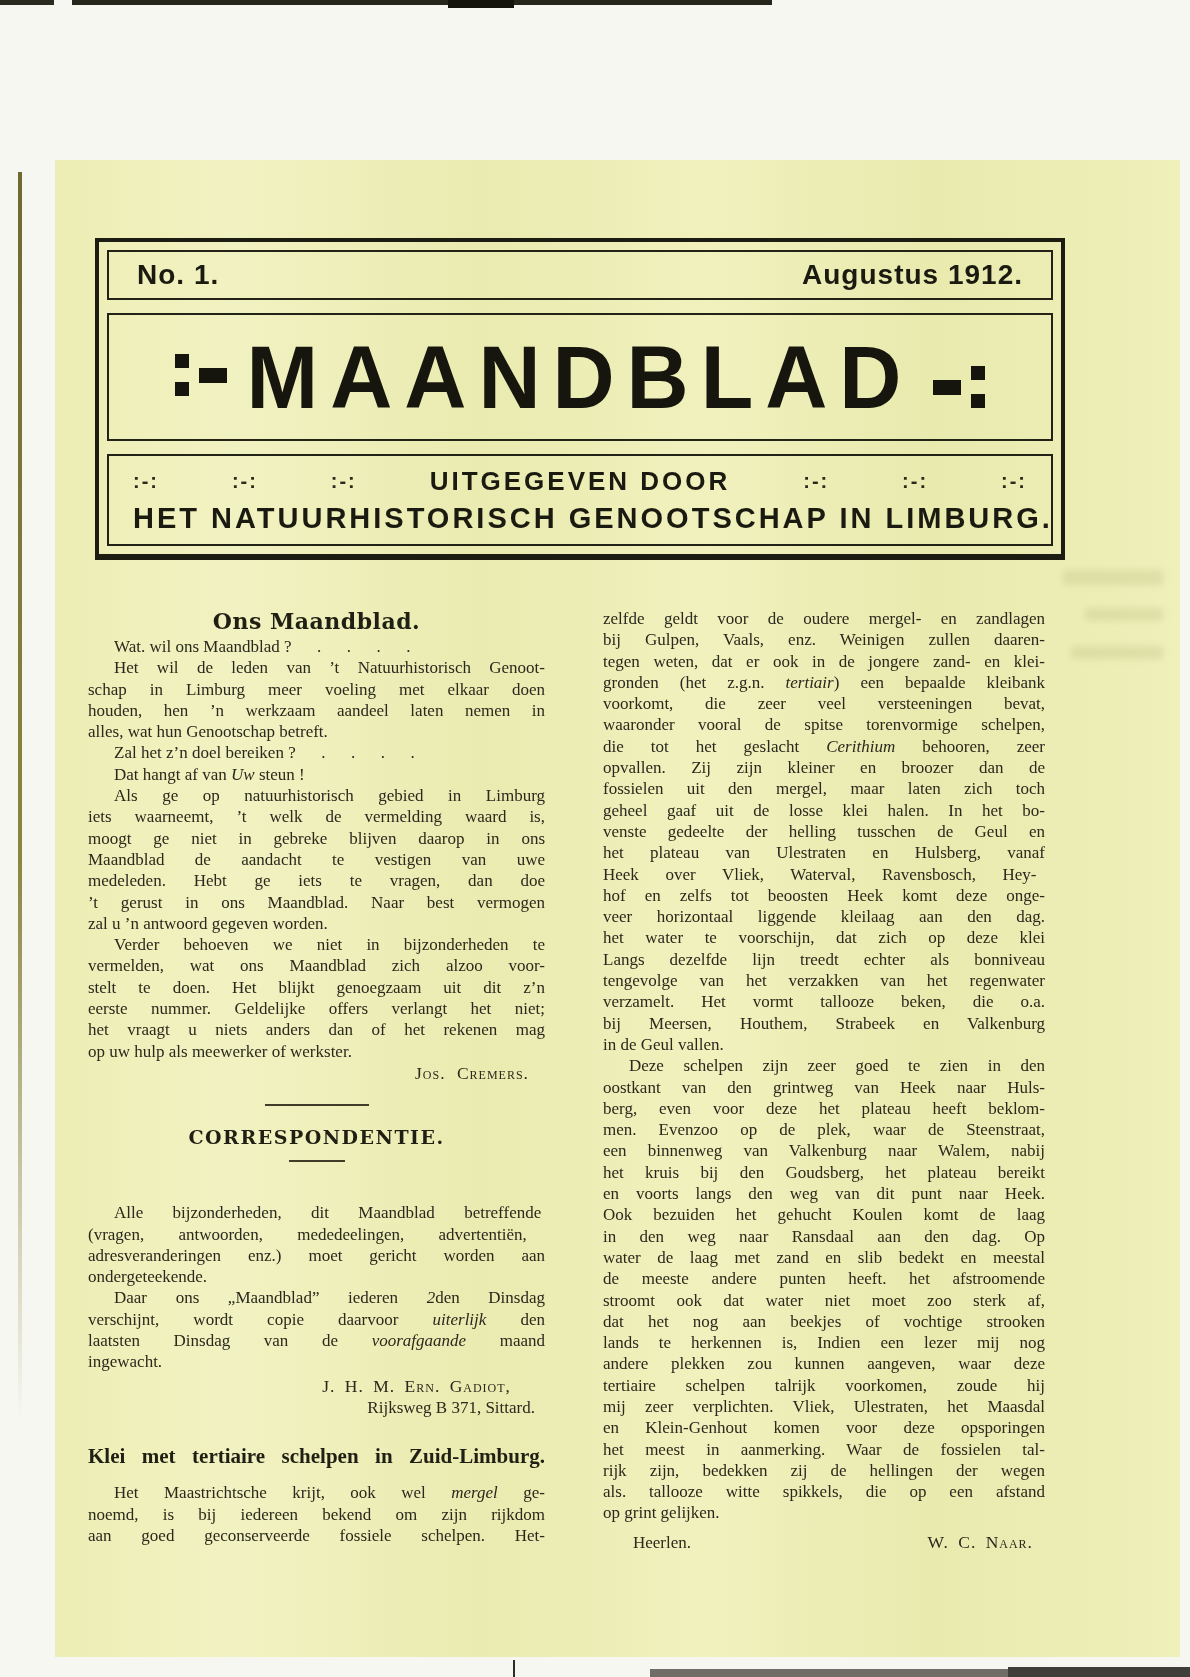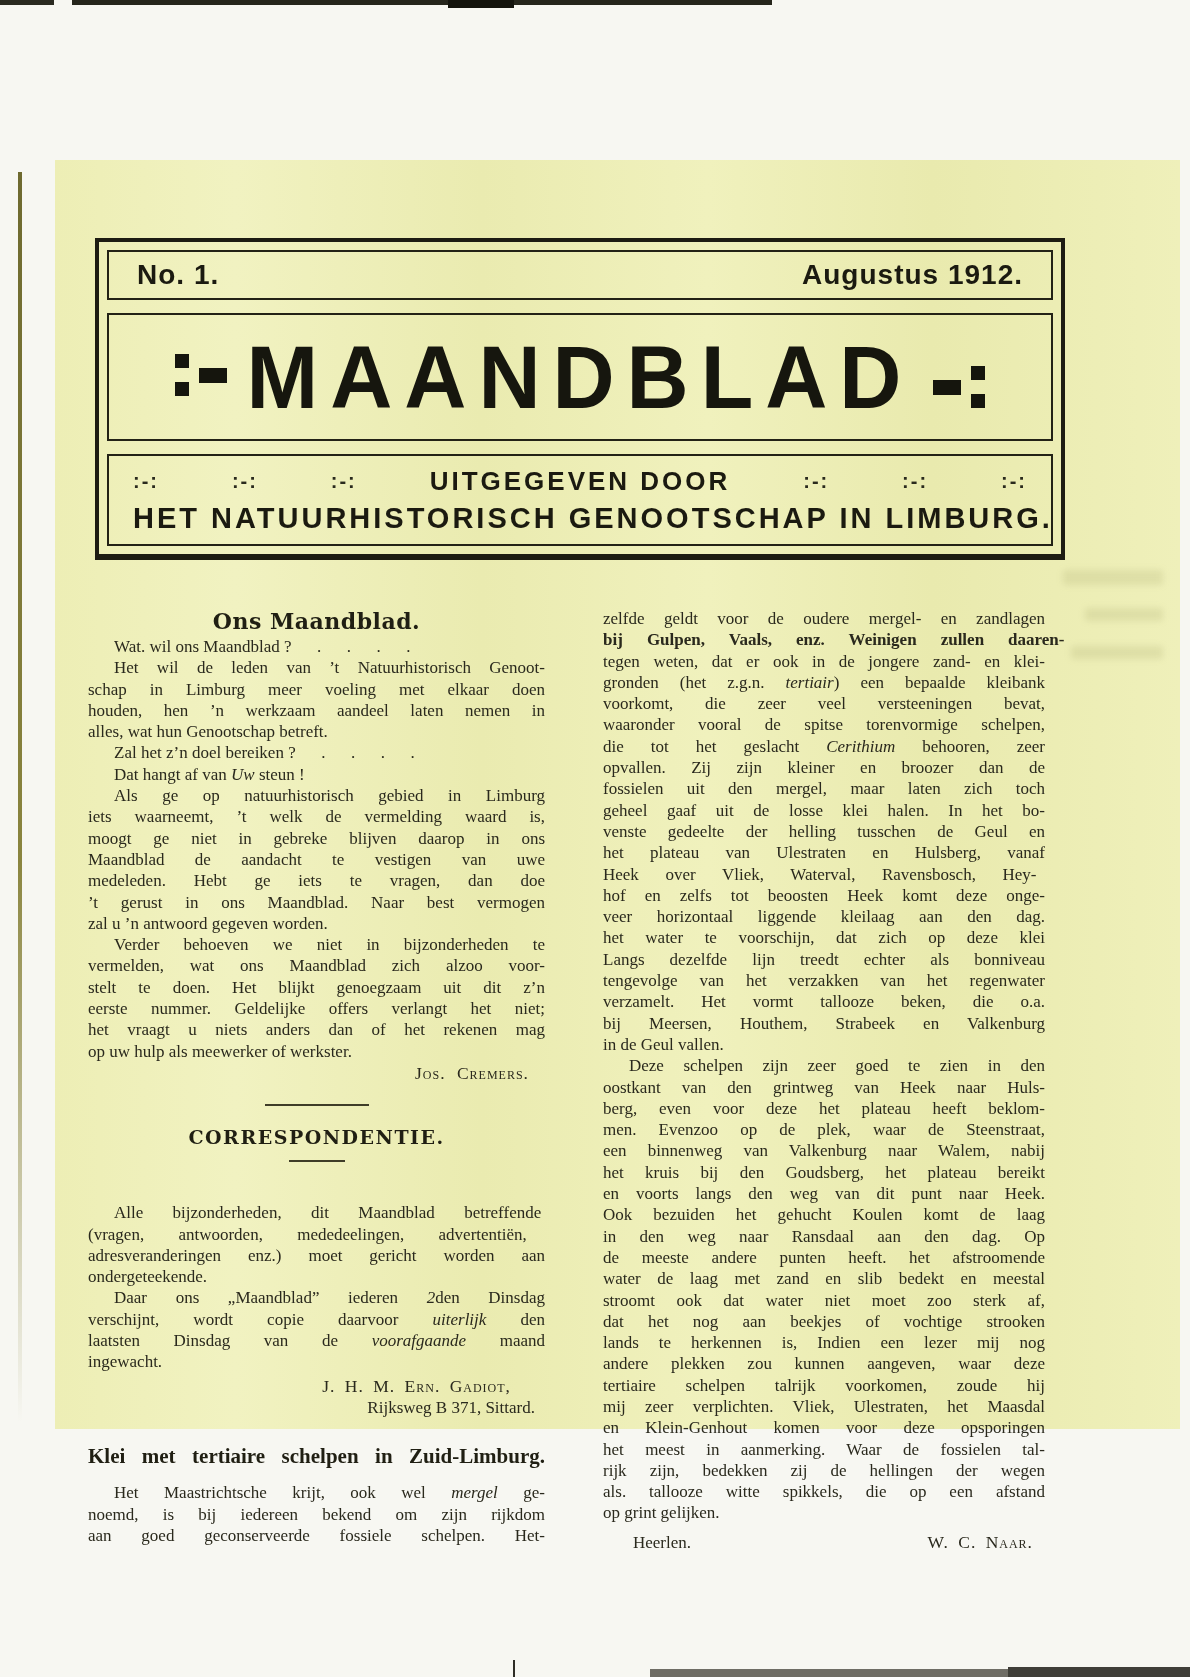--- a/index.html
+++ b/index.html
@@ -15,21 +15,21 @@
   .top-bar-c{position:absolute;left:448px;top:0;width:66px;height:8px;background:#14140d;}
   .page-edge-line{
     position:absolute;left:18px;top:172px;width:4px;height:1250px;
     background:linear-gradient(#6e6a30,#8a853f 55%,rgba(138,133,63,0));
   }
   .bottom-bar-1{position:absolute;left:650px;top:1669px;width:540px;height:8px;background:#6f6d65;}
   .bottom-bar-2{position:absolute;left:1008px;top:1667px;width:182px;height:10px;background:#3f3e38;}
   .bottom-tick{position:absolute;left:513px;top:1660px;width:2px;height:17px;background:#2e2d26;}
   
   .page{
-    position:absolute;left:55px;top:160px;width:1125px;height:1269px;
+    position:absolute;left:55px;top:160px;width:1125px;height:1497px;
     background:linear-gradient(90deg,#edeeb5 0%,#f1f2c1 16%,#eaebb0 38%,#f0f1bd 58%,#e9eaae 78%,#eff0ba 100%);
   }
   .bleed{position:absolute;background:rgba(140,145,80,.16);filter:blur(3px);border-radius:3px;}
   
   .masthead{
     position:absolute;left:40px;top:78px;width:970px;height:322px;box-sizing:border-box;
     border:4px solid #1d1c12;border-bottom-width:6px;
     padding:8px;display:flex;flex-direction:column;justify-content:space-between;
   }
   .m-box{border:2px solid #232216;box-sizing:border-box;color:#1b1a10;}
@@ -178,21 +178,21 @@
       <div>
           <div class="tline ind just" style="white-space: nowrap;"><span style="word-spacing: 21.1875px;">Het Maastrichtsche krijt, ook wel <i>mergel</i> ge-</span></div>
           <div class="tline just" style="white-space: nowrap;"><span style="word-spacing: 19.9621px;">noemd, is bij iedereen bekend om zijn rijkdom</span></div>
           <div class="tline just" style="white-space: nowrap;"><span style="word-spacing: 25.5063px;">aan goed geconserveerde fossiele schelpen. Het-</span></div>
         </div>
     </div>
 
     <div class="col-right">
       <div>
           <div class="tline just" style="white-space: nowrap;"><span style="word-spacing: 15.1094px;">zelfde geldt voor de oudere mergel- en zandlagen</span></div>
-          <div class="tline just" style="white-space: nowrap;"><span style="word-spacing: 19.7891px; font-weight: bold;">bij Gulpen, Vaals, enz. Weinigen zullen daaren-</span></div>
+          <div class="tline just" style="white-space: nowrap;"><span style="word-spacing: 19.7891px;">bij Gulpen, Vaals, enz. Weinigen zullen daaren-</span></div>
           <div class="tline just" style="white-space: nowrap;"><span style="word-spacing: 9.31719px;">tegen weten, dat er ook in de jongere zand- en klei-</span></div>
           <div class="tline just" style="white-space: nowrap;"><span style="word-spacing: 16.7812px;">gronden (het z.g.n. <i>tertiair</i>) een bepaalde kleibank</span></div>
           <div class="tline just" style="white-space: nowrap;"><span style="word-spacing: 27.5063px;">voorkomt, die zeer veel versteeningen bevat,</span></div>
           <div class="tline just" style="white-space: nowrap;"><span style="word-spacing: 19.1px;">waaronder vooral de spitse torenvormige schelpen,</span></div>
           <div class="tline just" style="white-space: nowrap;"><span style="word-spacing: 22.7578px;">die tot het geslacht <i>Cerithium</i> behooren, zeer</span></div>
           <div class="tline just" style="white-space: nowrap;"><span style="word-spacing: 21.1987px;">opvallen. Zij zijn kleiner en broozer dan de</span></div>
           <div class="tline just" style="white-space: nowrap;"><span style="word-spacing: 19.0826px;">fossielen uit den mergel, maar laten zich toch</span></div>
           <div class="tline just" style="white-space: nowrap;"><span style="word-spacing: 15.3333px;">geheel gaaf uit de losse klei halen. In het bo-</span></div>
           <div class="tline just" style="white-space: nowrap;"><span style="word-spacing: 17.0826px;">venste gedeelte der helling tusschen de Geul en</span></div>
           <div class="tline just" style="white-space: nowrap;"><span style="word-spacing: 22.0286px;">het plateau van Ulestraten en Hulsberg, vanaf</span></div>
@@ -207,22 +207,22 @@
           <div class="tline">in de Geul vallen.</div>
           <div class="tline ind just" style="white-space: nowrap;"><span style="word-spacing: 15.3027px;">Deze schelpen zijn zeer goed te zien in den</span></div>
           <div class="tline just" style="white-space: nowrap;"><span style="word-spacing: 16.8103px;">oostkant van den grintweg van Heek naar Huls-</span></div>
           <div class="tline just" style="white-space: nowrap;"><span style="word-spacing: 17.6027px;">berg, even voor deze het plateau heeft beklom-</span></div>
           <div class="tline just" style="white-space: nowrap;"><span style="word-spacing: 17.8259px;">men. Evenzoo op de plek, waar de Steenstraat,</span></div>
           <div class="tline just" style="white-space: nowrap;"><span style="word-spacing: 16.8516px;">een binnenweg van Valkenburg naar Walem, nabij</span></div>
           <div class="tline just" style="white-space: nowrap;"><span style="word-spacing: 17.0558px;">het kruis bij den Goudsberg, het plateau bereikt</span></div>
           <div class="tline just" style="white-space: nowrap;"><span style="word-spacing: 12.7066px;">en voorts langs den weg van dit punt naar Heek.</span></div>
           <div class="tline just" style="white-space: nowrap;"><span style="word-spacing: 16.8103px;">Ook bezuiden het gehucht Koulen komt de laag</span></div>
           <div class="tline just" style="white-space: nowrap;"><span style="word-spacing: 19.0781px;">in den weg naar Ransdaal aan den dag. Op</span></div>
+          <div class="tline just" style="white-space: nowrap;"><span style="word-spacing: 12.2396px;">water de laag met zand en slib bedekt en meestal</span></div>
           <div class="tline just" style="white-space: nowrap;"><span style="word-spacing: 18.362px;">de meeste andere punten heeft. het afstroomende</span></div>
-          <div class="tline just" style="white-space: nowrap;"><span style="word-spacing: 12.2396px;">water de laag met zand en slib bedekt en meestal</span></div>
           <div class="tline just" style="white-space: nowrap;"><span style="word-spacing: 17.1895px;">stroomt ook dat water niet moet zoo sterk af,</span></div>
           <div class="tline just" style="white-space: nowrap;"><span style="word-spacing: 19.9129px;">dat het nog aan beekjes of vochtige strooken</span></div>
           <div class="tline just" style="white-space: nowrap;"><span style="word-spacing: 15.6562px;">lands te herkennen is, Indien een lezer mij nog</span></div>
           <div class="tline just" style="white-space: nowrap;"><span style="word-spacing: 18.3646px;">andere plekken zou kunnen aangeven, waar deze</span></div>
           <div class="tline just" style="white-space: nowrap;"><span style="word-spacing: 25.5188px;">tertiaire schelpen talrijk voorkomen, zoude hij</span></div>
           <div class="tline just" style="white-space: nowrap;"><span style="word-spacing: 15.1042px;">mij zeer verplichten. Vliek, Ulestraten, het Maasdal</span></div>
           <div class="tline just" style="white-space: nowrap;"><span style="word-spacing: 22.0219px;">en Klein-Genhout komen voor deze opsporingen</span></div>
           <div class="tline just" style="white-space: nowrap;"><span style="word-spacing: 17.1205px;">het meest in aanmerking. Waar de fossielen tal-</span></div>
           <div class="tline just" style="white-space: nowrap;"><span style="word-spacing: 18.7701px;">rijk zijn, bedekken zij de hellingen der wegen</span></div>
           <div class="tline just" style="white-space: nowrap;"><span style="word-spacing: 18.6987px;">als. tallooze witte spikkels, die op een afstand</span></div>

